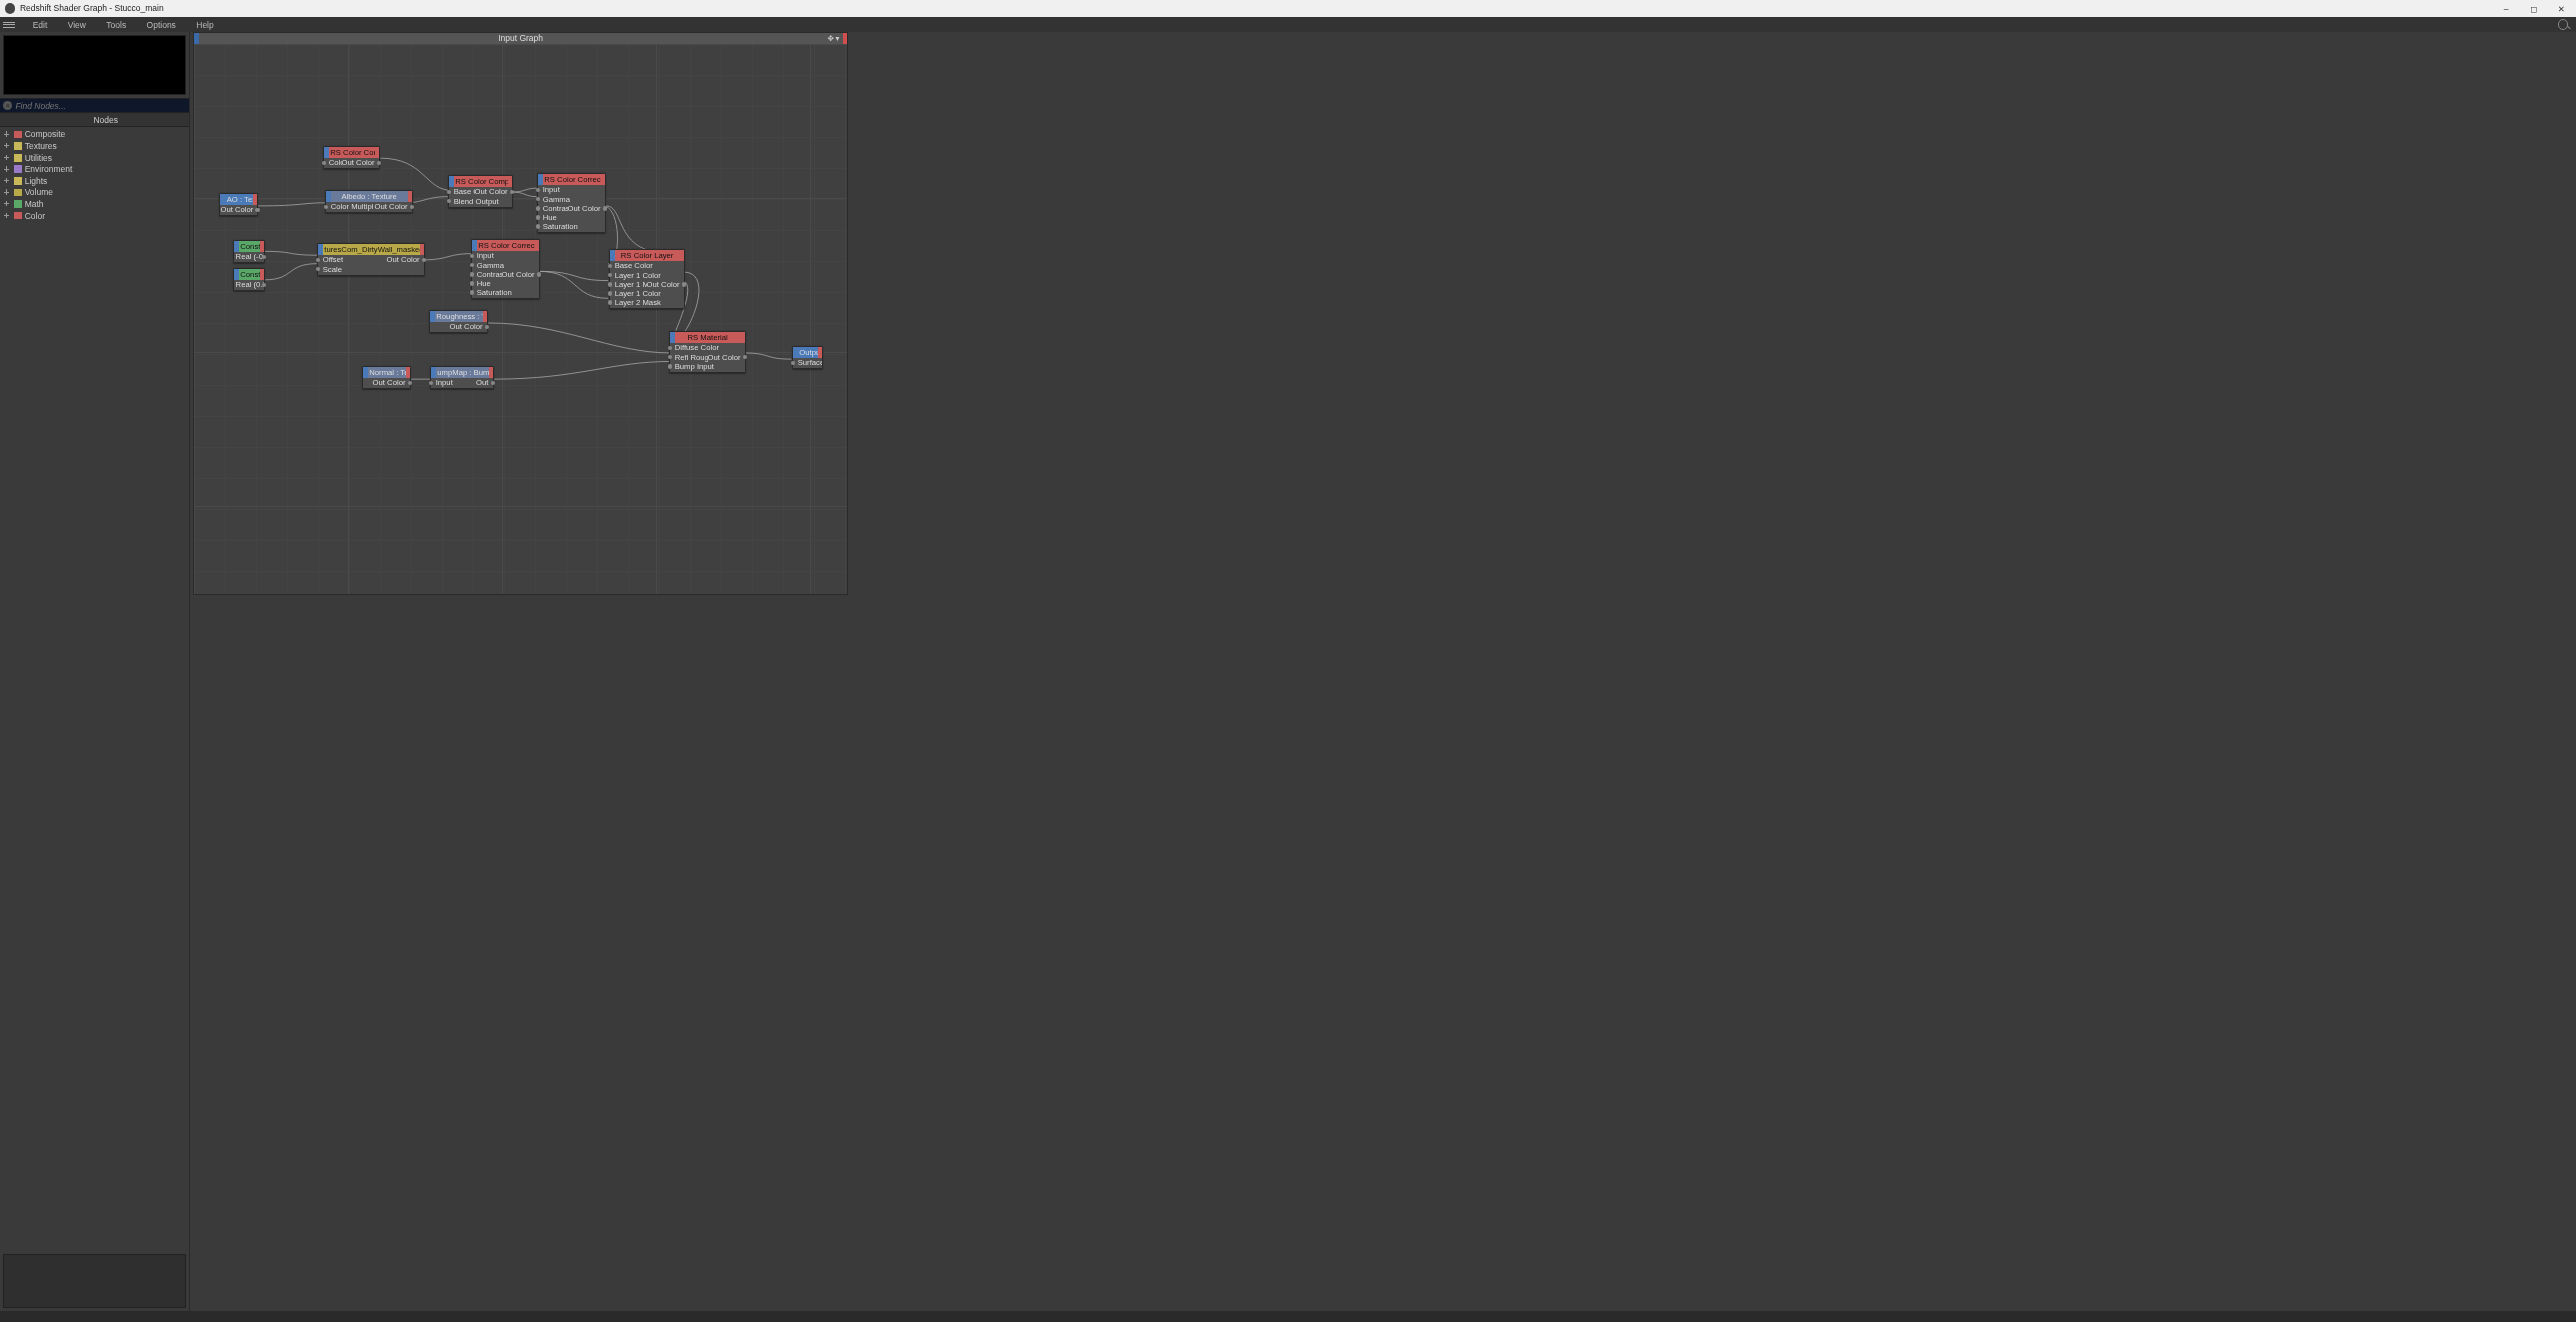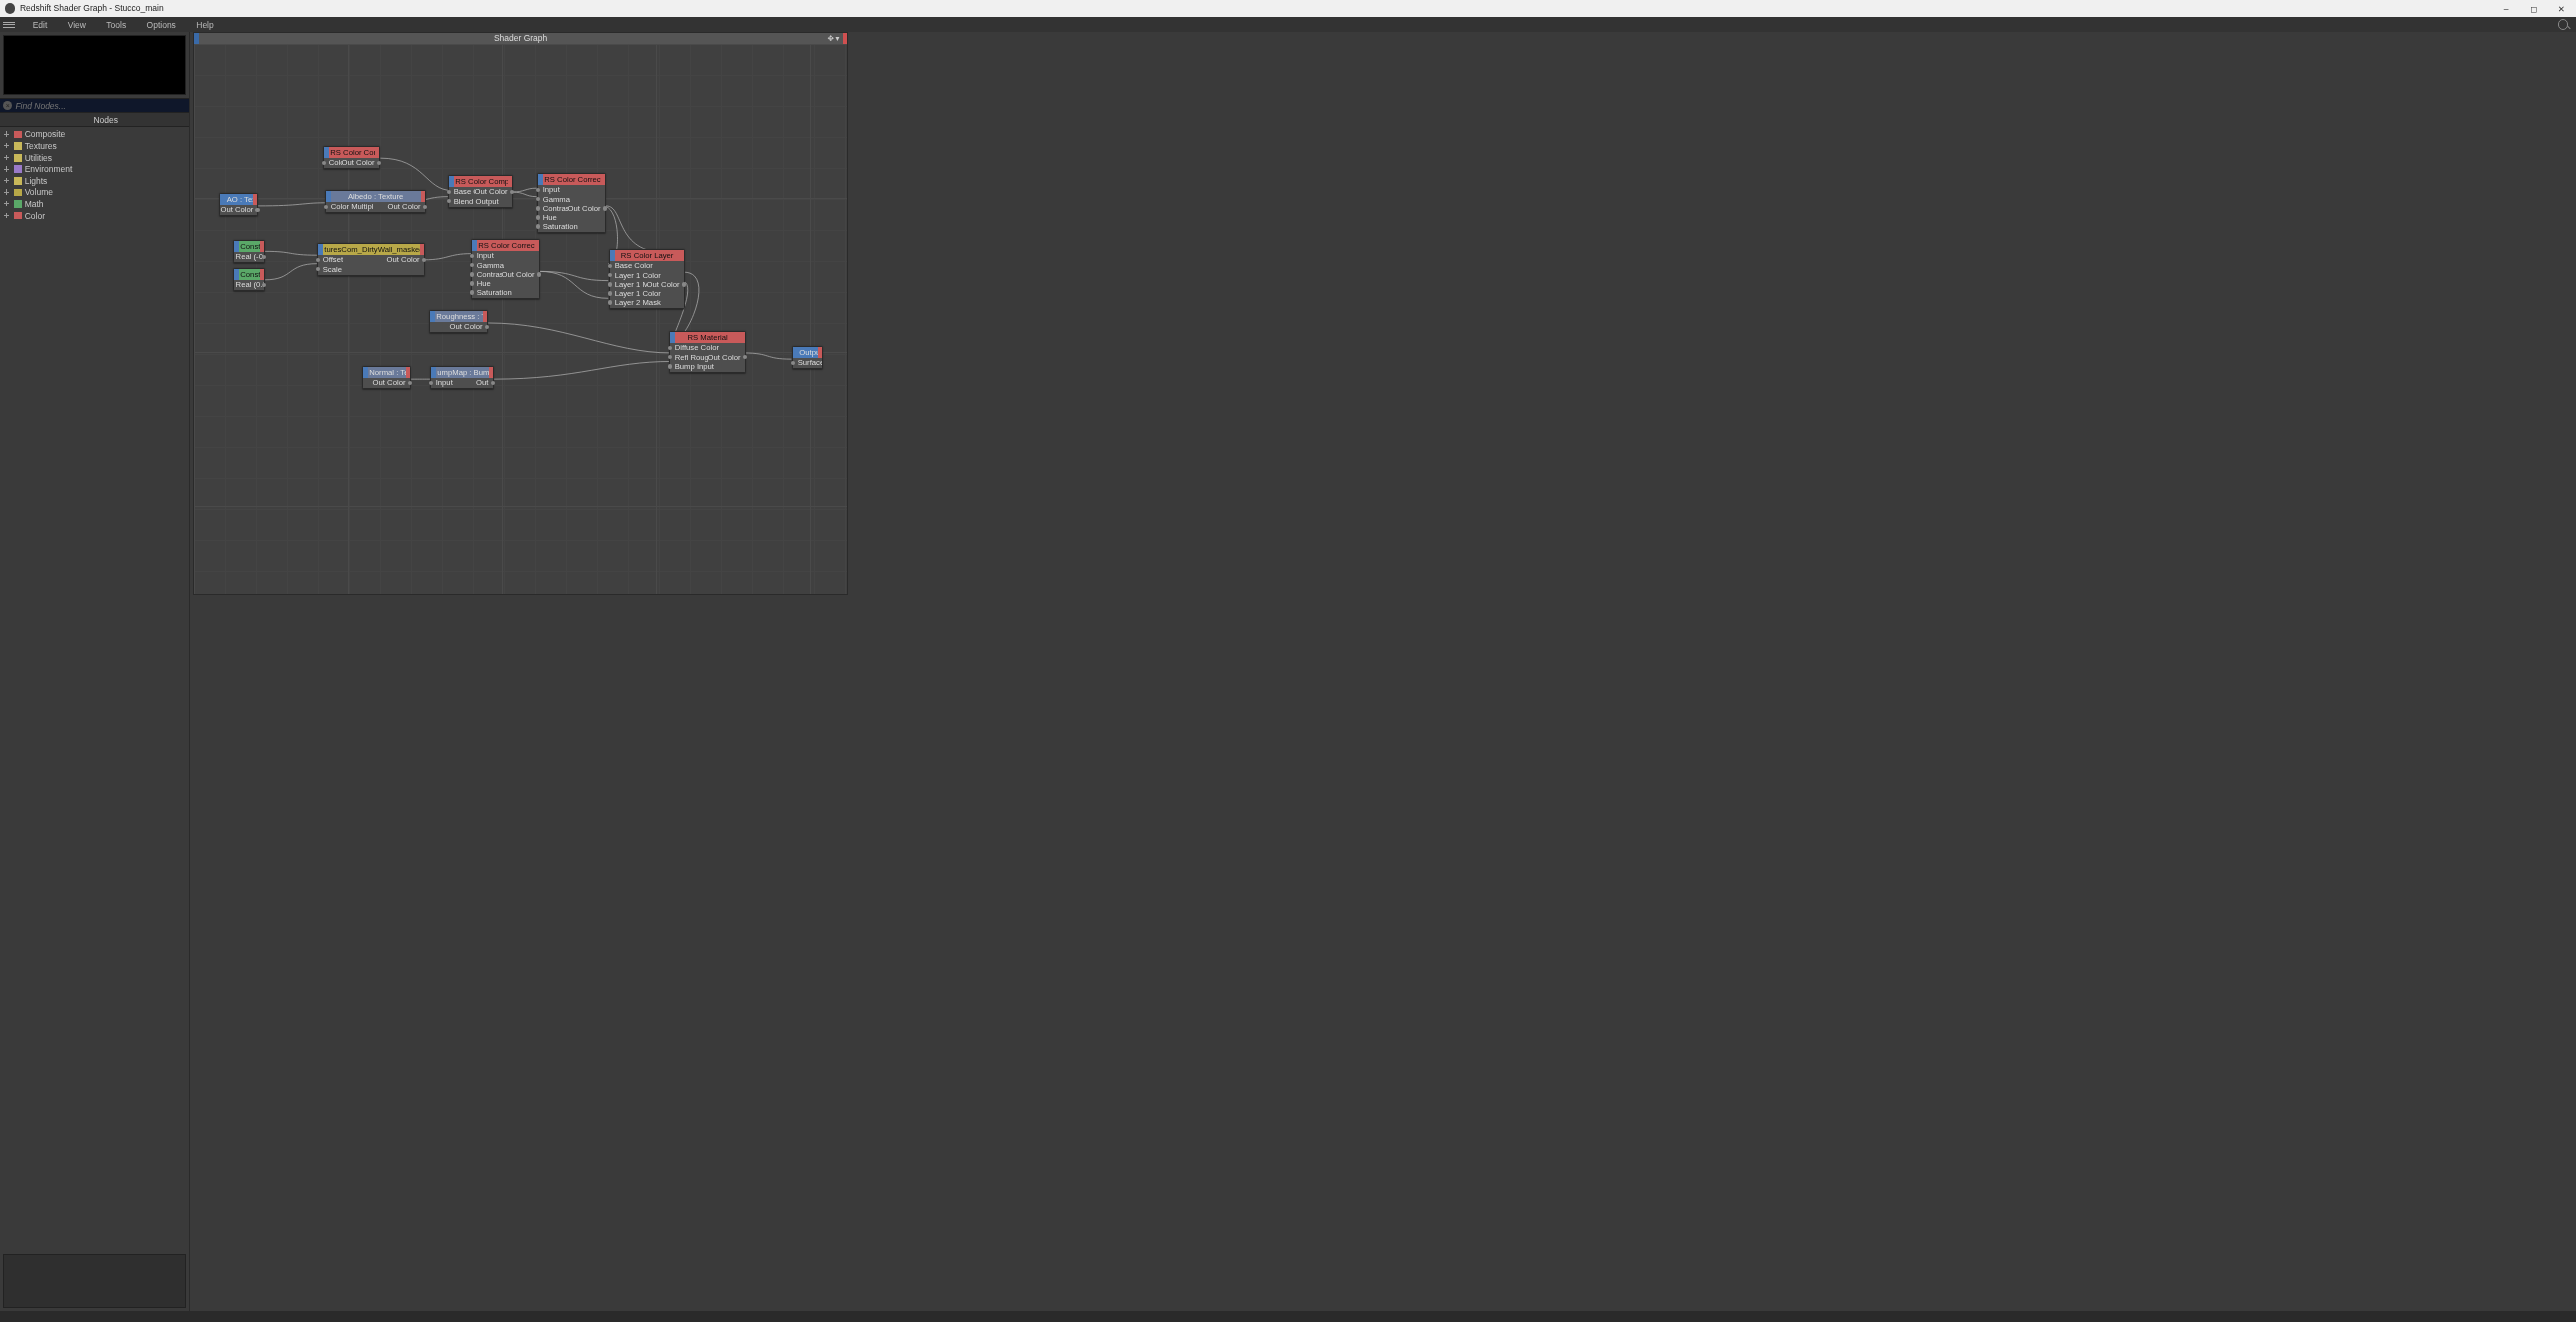--- a/index.html
+++ b/index.html
@@ -171,21 +171,21 @@
           <span>Color</span>
         </div>
     </div>
     <div class="bottom-panel"></div>
   </div>
 
   <div class="canvas-wrap">
     <div class="canvas-frame">
       <div class="canvas-title">
         <div class="tleft"></div>
-        <span class="ttxt">Shader Graph</span>
+        <span class="ttxt">Input Graph</span>
         <div class="canvas-ctrl">
           <span>✥</span>
           <span>▾</span>
         </div>
         <div class="tright"></div>
       </div>
       <div class="canvas">
 
         <svg class="wires" viewBox="0 0 848 714" width="653" height="550">
           <path d="M 242,148 C 300,148 300,190 335,190"></path>
@@ -231,21 +231,21 @@
               <div class="cap-r c-red"></div>
             </div>
           <div class="node-body">
               <div class="row">
                 <span class="out-lbl">Out Color</span>
                 <div class="out-dot"></div>
               </div>
             </div>
         </div>
 
-        <div class="node" style="left:131px; top:146px; width:101px">
+        <div class="node" style="left:131px; top:146px; width:88px">
           <div class="node-title" style="background:#6a7a9a">
               <div class="cap-l c-blue"></div>
               <span class="lbl" style="color:#ddd">Albedo : Texture</span>
               <div class="cap-r c-red"></div>
             </div>
           <div class="node-body">
               <div class="row">
                 <div class="in-dot"></div>
                 <span class="in-lbl">Color Multipl</span>
                 <span class="out-lbl">Out Color</span>

